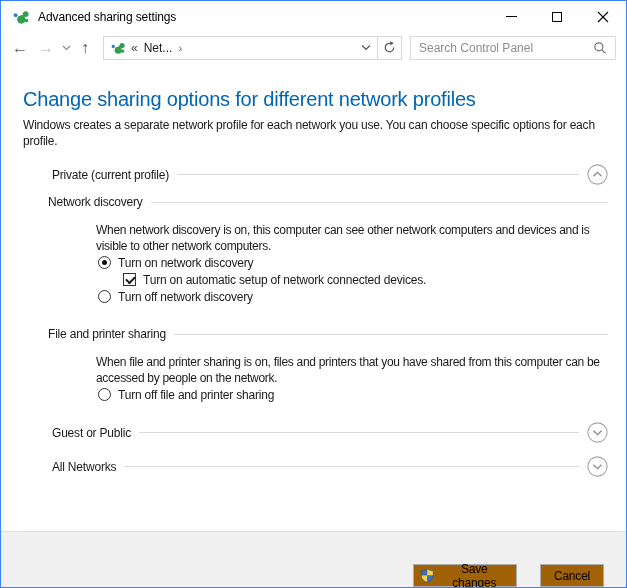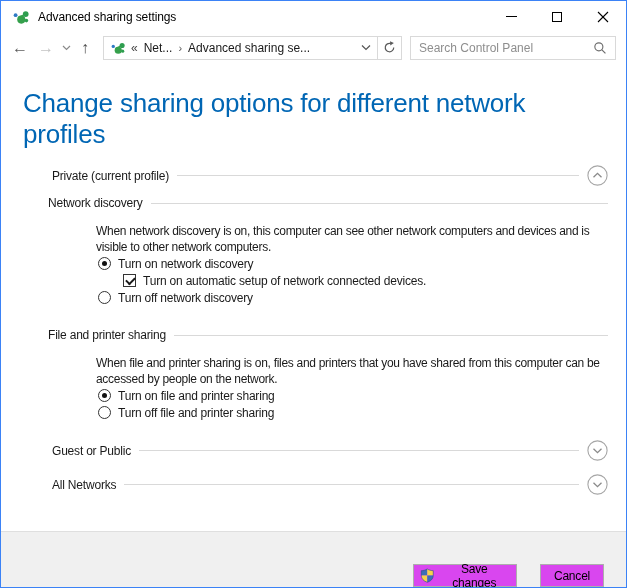--- a/index.html
+++ b/index.html
@@ -54,21 +54,21 @@
     display: flex; align-items: center; padding: 0 8px;
   }
   .searchbox input {
     border: none; outline: none; flex: 1; font: inherit; color: #333; background: transparent;
   }
   .searchbox input::placeholder { color: #8e8e8e; opacity: 1; }
 
   
   .content { flex: 1; padding: 0 18px 0 22px; background: #fff; overflow: hidden; }
   h1.page-heading {
-    margin-top: 25px; font-size: 26px; font-weight: 400;
+    margin-top: 25px; font-size: 20px; font-weight: 400;
     color: #0066b4; letter-spacing: -0.2px;
   }
   .intro { margin-top: 6px; max-width: 585px; line-height: 16px; letter-spacing: -0.2px; }
 
   .profile-row { display: flex; align-items: center; height: 21px; margin-left: 29px; }
   .profile-row.first { margin-top: 15px; }
   .profile-row.guest { margin-top: 19px; }
   .profile-row.allnet { margin-top: 13px; }
   .profile-title { white-space: nowrap; letter-spacing: -0.2px; }
   .rule { flex: 1; height: 1px; background: #d9d9d9; margin: 0 8px; }
@@ -99,21 +99,21 @@
     transform: rotate(-45deg);
   }
   .option-label { letter-spacing: -0.2px; white-space: nowrap; }
 
   
   .footer {
     flex: 0 0 41px; background: #f0f0f0; border-top: 1px solid #dfdfdf;
     display: flex; align-items: center; justify-content: flex-end; padding-right: 22px; gap: 23px;
   }
   .btn {
-    height: 23px; background: #d946ef; border: 1px solid #adadad;
+    height: 23px; background: #a16207; border: 1px solid #adadad;
     font: inherit; color: #000; display: inline-flex; align-items: center; justify-content: center;
     letter-spacing: -0.2px; cursor: default; margin-top: 32px;
   }
   .btn.save { width: 104px; gap: 4px; padding: 0 6px; }
   .btn.cancel { width: 64px; }
 </style>
 </head>
 <body>
 
 <div class="window">
@@ -157,21 +157,20 @@
       <svg width="14" height="14" viewBox="0 0 16 16">
         <circle cx="2.6" cy="6.2" r="1.9" fill="#2f7ac4"></circle>
         <line x1="5" y1="8.5" x2="11" y2="5.8" stroke="#35a04b" stroke-width="1.2"></line>
         <circle cx="8.3" cy="10.6" r="4.1" fill="#35a04b"></circle>
         <circle cx="12.7" cy="5.1" r="2.9" fill="#2e9e4f"></circle>
         <circle cx="13.4" cy="11.6" r="1.8" fill="#2e9e4f"></circle>
       </svg>
       <span class="addr-guillemet">«</span>
       <span class="crumb">Net...</span>
       <span class="crumb-sep">›</span>
-      <span class="crumb">Advanced sharing se...</span>
       <span class="addr-spacer"></span>
       <svg width="10" height="7" viewBox="0 0 10 7">
         <polyline points="1,1.5 5,5.5 9,1.5" fill="none" stroke="#555" stroke-width="1.2"></polyline>
       </svg>
     </div>
     <div class="refreshbox">
       <svg width="13" height="13" viewBox="0 0 16 16">
         <path d="M 13.2 8 A 5.2 5.2 0 1 1 9.6 3.1" fill="none" stroke="#5a5a5a" stroke-width="1.5"></path>
         <polygon points="8.6,0.4 13.4,2.6 9,5.6" fill="#5a5a5a"></polygon>
       </svg>
@@ -181,20 +180,21 @@
       <input type="text" placeholder="Search Control Panel" style="">
       <svg width="14" height="14" viewBox="0 0 16 16">
         <circle cx="6.7" cy="6.7" r="4.6" fill="none" stroke="#6d6d6d" stroke-width="1.3"></circle>
         <line x1="10.2" y1="10.2" x2="14.2" y2="14.2" stroke="#6d6d6d" stroke-width="1.4"></line>
       </svg>
     </div>
   </div>
 
   <div class="content">
     <h1 class="page-heading">Change sharing options for different network profiles</h1>
+    <p class="intro">Windows creates a separate network profile for each network you use. You can choose specific options for each profile.</p>
 
     <div class="profile-row first">
       <span class="profile-title">Private (current profile)</span>
       <span class="rule"></span>
       <button class="chevron-btn">
         <svg width="21" height="21" viewBox="0 0 21 21">
           <circle cx="10.5" cy="10.5" r="9.6" fill="none" stroke="#a6a6a6" stroke-width="1.1"></circle>
           <polyline points="6.5,12.3 10.5,8.3 14.5,12.3" fill="none" stroke="#8a8a8a" stroke-width="1.3"></polyline>
         </svg>
       </button>
@@ -219,24 +219,20 @@
         <span class="option-label">Turn off network discovery</span>
       </div>
     </div>
 
     <div class="subsection-title-row fps">
       <span class="profile-title">File and printer sharing</span>
       <span class="rule norightgap"></span>
     </div>
     <p class="desc">When file and printer sharing is on, files and printers that you have shared from this computer can be accessed by people on the network.</p>
     <div class="options">
-      <div class="option-row">
-        <span class="radio checked"></span>
-        <span class="option-label">Turn on file and printer sharing</span>
-      </div>
       <div class="option-row">
         <span class="radio"></span>
         <span class="option-label">Turn off file and printer sharing</span>
       </div>
     </div>
 
     <div class="profile-row guest">
       <span class="profile-title">Guest or Public</span>
       <span class="rule"></span>
       <button class="chevron-btn">

